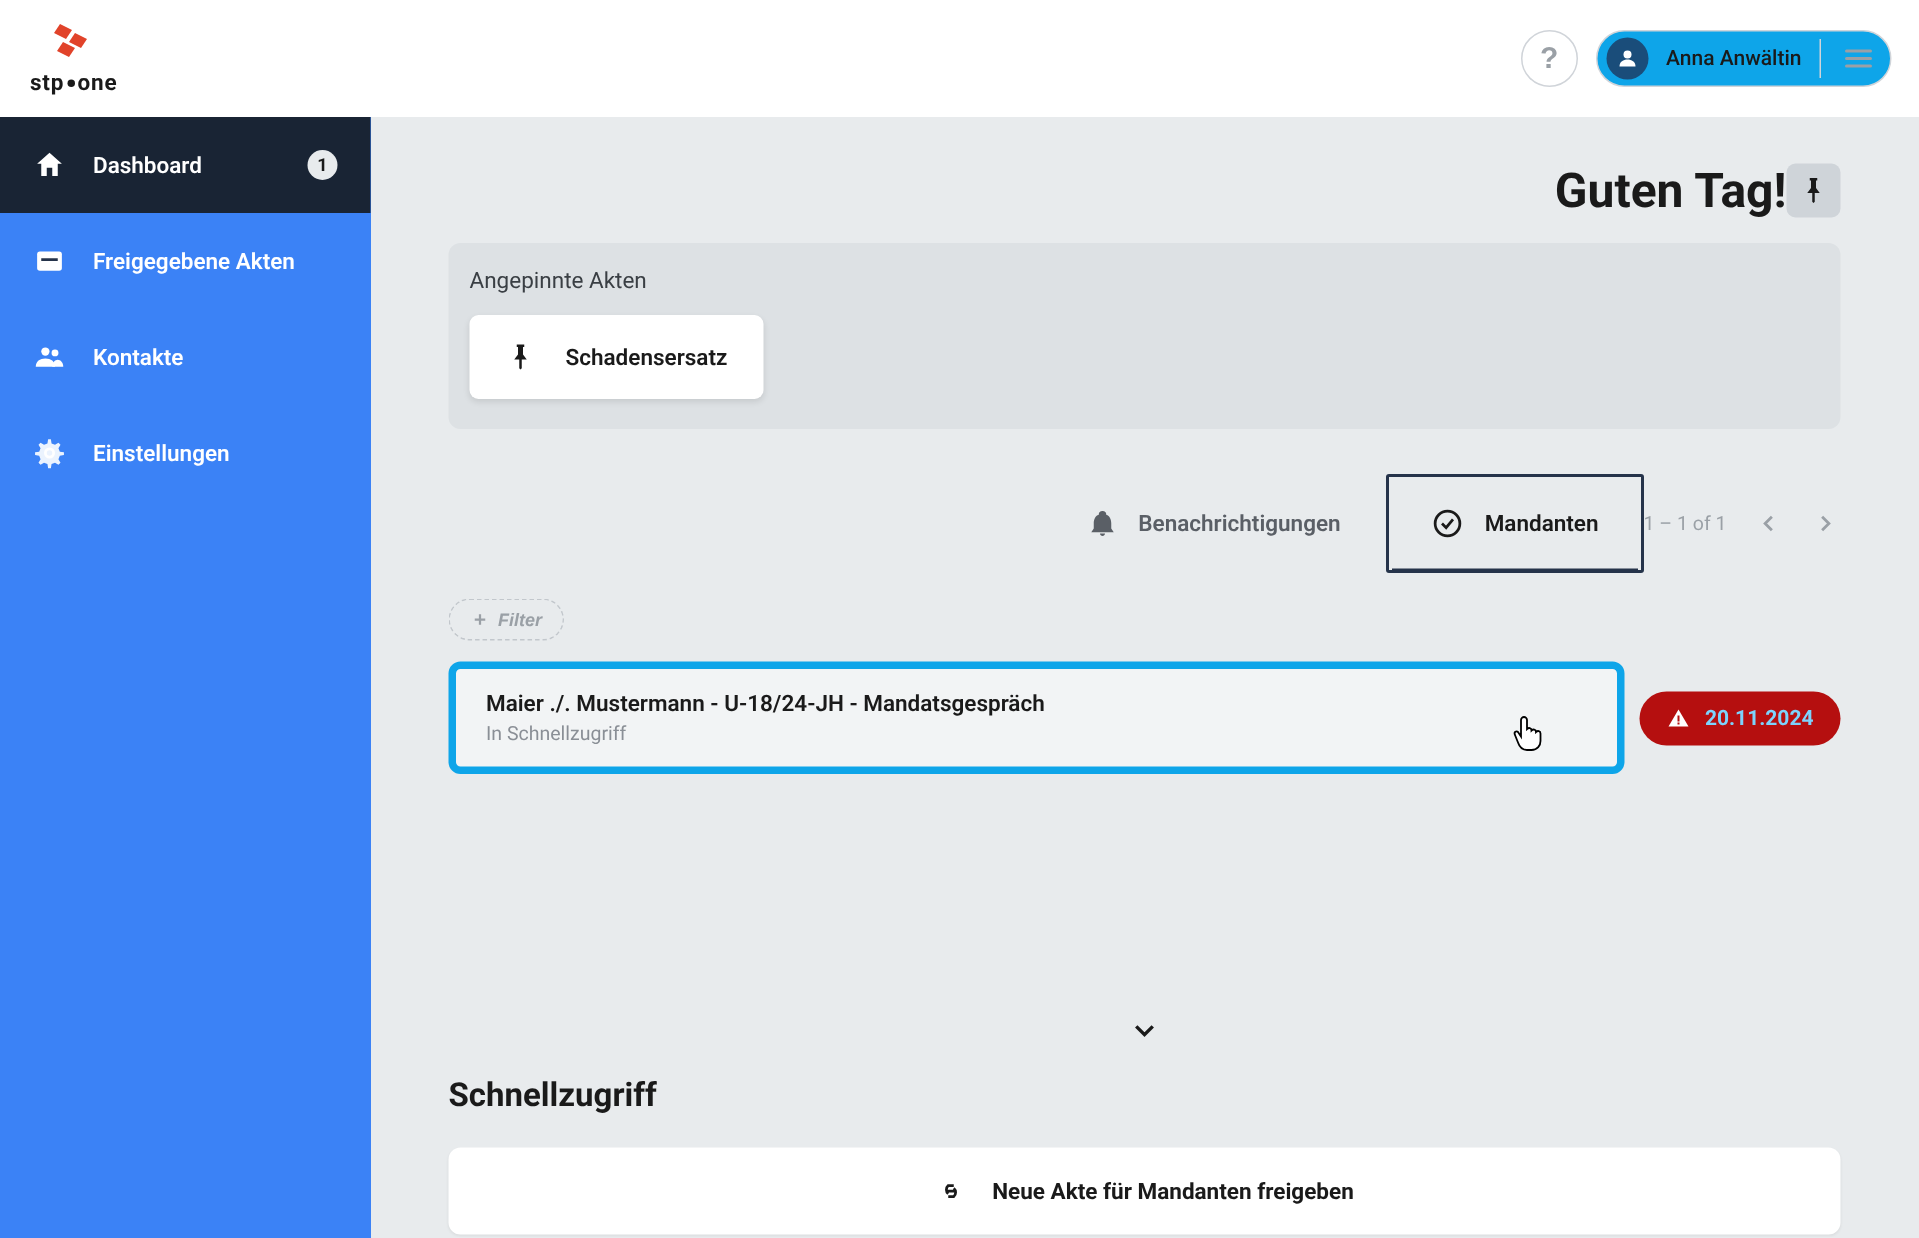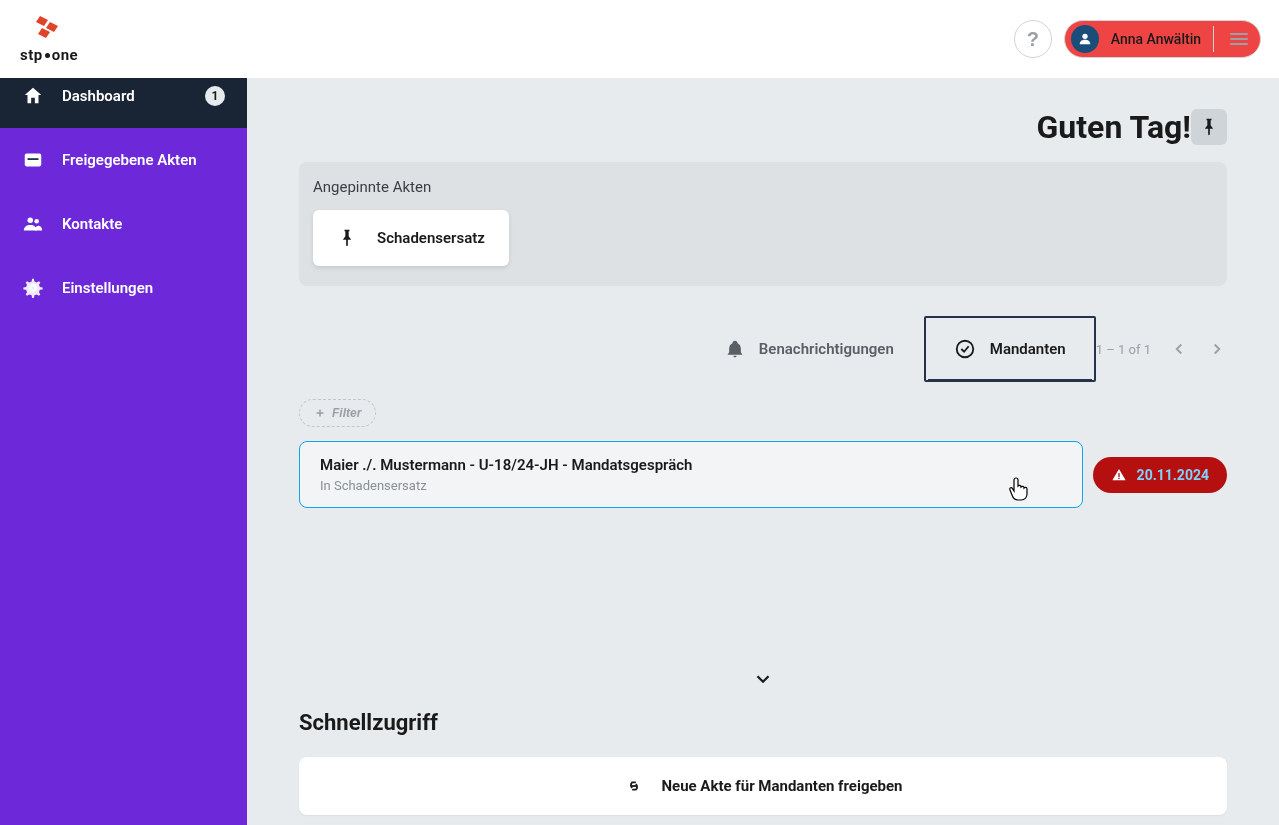--- a/index.html
+++ b/index.html
@@ -18,36 +18,36 @@
     .logo-text .dot { display: inline-block; width: 5px; height: 5px; background: #1a1a1a; border-radius: 50%; margin: 0 2px; vertical-align: middle; position: relative; top: -1px; }
 
     .topbar-right { display: flex; align-items: center; gap: 12px; }
     .help-btn {
       width: 38px; height: 38px; border-radius: 50%; border: 1px solid #d0d4d9;
       background: #fff; display: flex; align-items: center; justify-content: center;
       font-size: 20px; color: #9aa0a6; font-weight: 700; cursor: pointer;
     }
     .user-pill {
       display: flex; align-items: center; gap: 12px; border: 1px solid #d0d4d9;
-      border-radius: 22px; padding: 4px 8px 4px 6px; background: #ef4444; cursor: pointer;
+      border-radius: 22px; padding: 4px 8px 4px 6px; background: #0ea5e9; cursor: pointer;
     }
     .avatar-circle {
       width: 28px; height: 28px; border-radius: 50%; background: #1a4d7a;
       display: flex; align-items: center; justify-content: center;
     }
     .avatar-circle svg { width: 16px; height: 16px; }
     .user-name { font-size: 14px; color: #1a1a1a; font-weight: 500; }
     .user-divider { width: 1px; height: 26px; background: #d0d4d9; }
     .hamburger { display: flex; flex-direction: column; gap: 3px; padding: 4px 4px; }
     .hamburger span { width: 18px; height: 2px; background: #9aa0a6; border-radius: 1px; }
 
     
     .sidebar {
-      position: fixed; top: 64px; left: 0; bottom: 0; width: 247px;
-      background: #6d28d9; color: #fff; z-index: 90;
+      position: fixed; top: 78px; left: 0; bottom: 0; width: 247px;
+      background: #3b82f6; color: #fff; z-index: 90;
     }
     .nav-item {
       display: flex; align-items: center; gap: 18px; padding: 0 22px;
       height: 64px; cursor: pointer; font-size: 15px; font-weight: 600;
     }
     .nav-item.active { background: #192434; }
     .nav-icon { width: 22px; height: 22px; display: flex; align-items: center; justify-content: center; flex-shrink: 0; }
     .nav-label { flex: 1; }
     .nav-badge {
       background: #e8ebed; color: #1a1a1a; border-radius: 10px;
@@ -100,21 +100,21 @@
     .filter-row { padding: 16px 0 14px 0; }
     .filter-chip {
       display: inline-flex; align-items: center; gap: 6px; border: 1px dashed #c2c7cc;
       border-radius: 16px; padding: 6px 14px; font-size: 12px; font-weight: 700;
       color: #9aa0a6; cursor: pointer; background: transparent; font-style: italic;
     }
 
     
     .task-row { display: flex; align-items: stretch; gap: 10px; }
     .task-card {
-      flex: 1; background: #f2f4f5; border: 1px solid #0ea5e9; border-radius: 8px;
+      flex: 1; background: #f2f4f5; border: 5px solid #0ea5e9; border-radius: 8px;
       padding: 14px 20px; cursor: pointer;
     }
     .task-title { font-size: 15px; font-weight: 600; color: #1a1a1a; margin-bottom: 4px; }
     .task-sub { font-size: 13px; color: #8a8f96; }
     .task-date {
       background: #b50f0f; color: #7dd3fc; border-radius: 18px; padding: 0 18px;
       display: flex; align-items: center; gap: 10px; font-size: 14px; font-weight: 700;
       align-self: center; height: 36px;
     }
 
@@ -271,21 +271,21 @@
         <svg viewBox="0 0 24 24" width="12" height="12" fill="none" stroke="#9aa0a6" stroke-width="3">
             <path d="M12 5 V19 M5 12 H19"></path>
           </svg>
         <span>Filter</span>
       </button>
     </div>
 
     <div class="task-row">
       <div class="task-card">
         <div class="task-title">Maier ./. Mustermann - U-18/24-JH - Mandatsgespräch</div>
-        <div class="task-sub">In Schadensersatz</div>
+        <div class="task-sub">In Schnellzugriff</div>
       </div>
       <div class="task-date">
         <svg viewBox="0 0 24 24" width="16" height="16" fill="#fff">
           <path d="M12 3 L22 20 H2 Z"></path>
           <rect x="11" y="9" width="2" height="6" fill="#b50f0f"></rect>
           <rect x="11" y="16" width="2" height="2" fill="#b50f0f"></rect>
         </svg>
         <span>20.11.2024</span>
       </div>
     </div>

